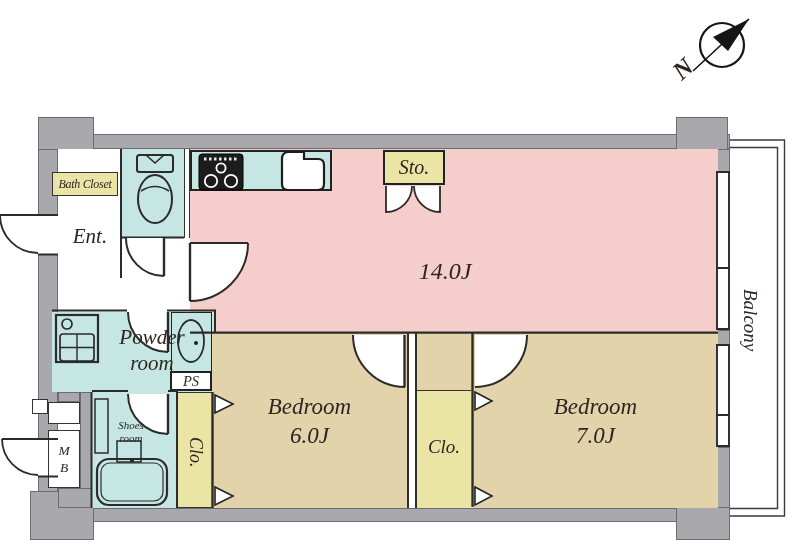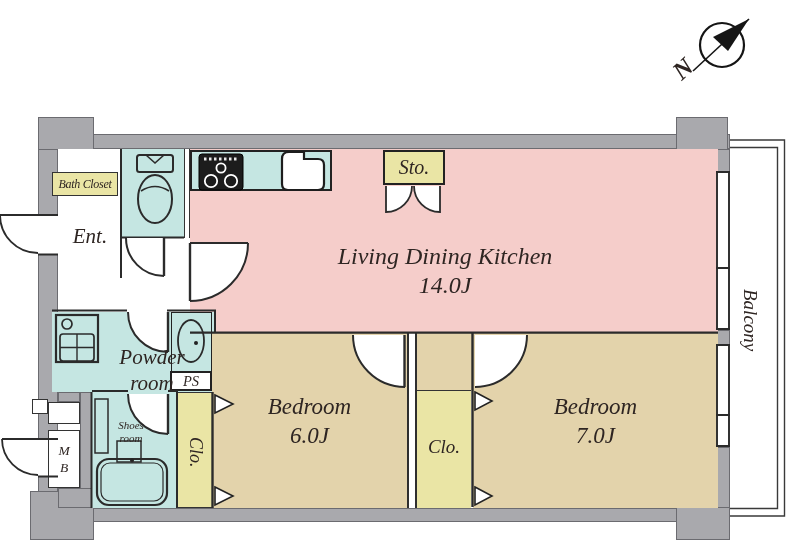--- a/index.html
+++ b/index.html
@@ -179,29 +179,28 @@
 
   <div class="abs lbl" style="left:52px;top:172px;width:66px;height:24px;font-size:12px;letter-spacing:-0.3px;">
       <span>Bath Closet</span>
     </div>
 
   <div class="abs lbl" style="left:58px;top:223px;width:64px;height:26px;font-size:21px;">
       <span>Ent.</span>
     </div>
 
   <div class="abs lbl" style="left:230px;top:241px;width:430px;height:60px;font-size:24px;line-height:29px;">
-    <span>Living Dining Kitchen</span>
     <span>14.0J</span>
   </div>
 
   <div class="abs lbl" style="left:383px;top:150px;width:62px;height:35px;font-size:20px;">
       <span>Sto.</span>
     </div>
 
-  <div class="abs lbl" style="left:90px;top:342px;width:124px;height:56px;font-size:21px;line-height:26px;">
+  <div class="abs lbl" style="left:90px;top:320px;width:124px;height:56px;font-size:21px;line-height:26px;justify-content:flex-end;">
     <span>Powder</span>
     <span>room</span>
   </div>
 
   <div class="abs lbl" style="left:170px;top:371px;width:42px;height:20px;font-size:14.5px;font-style:italic;">
       <span>PS</span>
     </div>
 
   <div class="abs lbl" style="left:98px;top:418px;width:66px;height:28px;font-size:11px;line-height:13px;">
     <span>Shoes</span>

